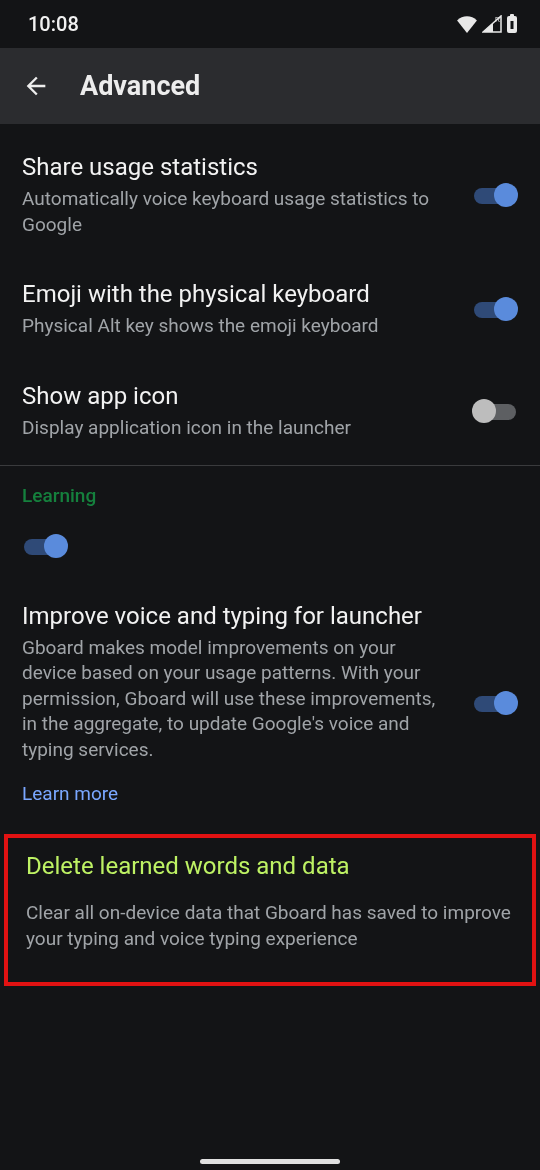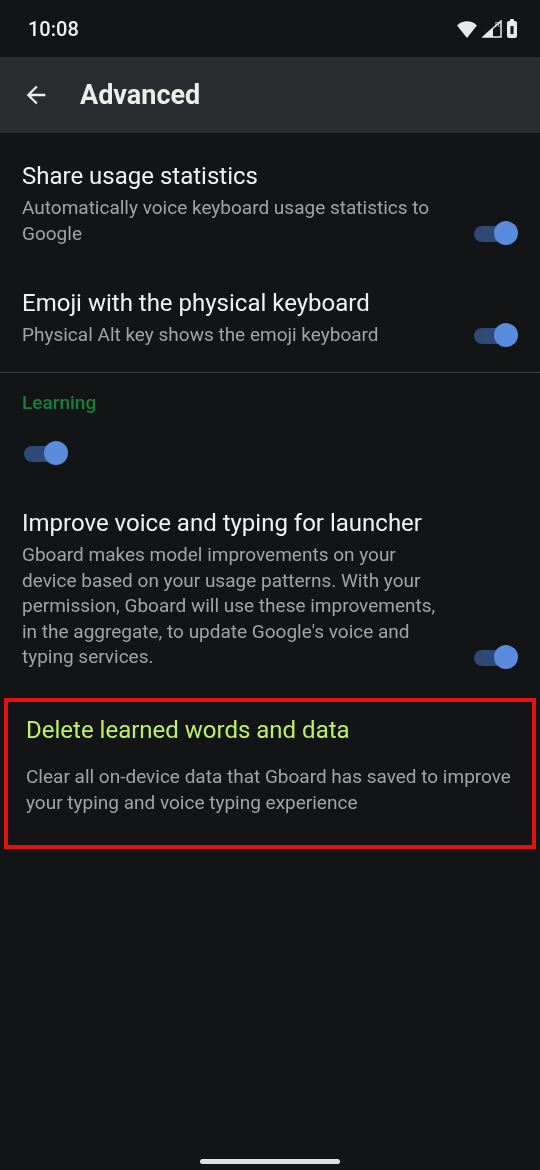--- a/index.html
+++ b/index.html
@@ -6,21 +6,21 @@
   html, body {
     width: 540px;
     height: 1170px;
     background: #131416;
     font-family: Roboto, "Segoe UI", Arial, sans-serif;
     color: #e3e3e3;
     overflow: hidden;
   }
   
   .status-bar {
-    height: 57px;
+    height: 48px;
     display: flex;
     align-items: center;
     justify-content: space-between;
     padding: 0 22px 0 28px;
     font-size: 20px;
     font-weight: 500;
     color: #f1f1f1;
   }
   .status-right { display: flex; align-items: center; gap: 4px; }
   .status-right svg { display: block; }
@@ -36,21 +36,21 @@
   .app-bar .back svg { display: block; }
   .app-bar .title {
     font-size: 27px;
     font-weight: 700;
     color: #ededed;
   }
   
   .content { padding-top: 8px; }
   .setting {
     display: flex;
-    align-items: flex-end;
+    align-items: center;
     padding: 20px 22px 22px 22px;
   }
   .setting .text { flex: 1; padding-right: 20px; }
   .setting .stitle {
     font-size: 24px;
     color: #f2f2f2;
     line-height: 1.25;
     margin-bottom: 4px;
   }
   .setting .ssub {
@@ -170,37 +170,48 @@
     <div class="text">
       <div class="stitle">Emoji with the physical keyboard</div>
       <div class="ssub">Physical Alt key shows the emoji keyboard</div>
     </div>
     <div class="toggle on">
       <div class="track"></div>
         <div class="thumb"></div>
     </div>
   </div>
 
+  <div class="setting">
+    <div class="text">
+      <div class="stitle">Show app icon</div>
+      <div class="ssub">Display application icon in the launcher</div>
+    </div>
+    <div class="toggle">
+      <div class="track"></div>
+        <div class="thumb"></div>
+    </div>
+  </div>
 
   <div class="divider"></div>
 
   <div class="section-header">Learning</div>
 
   <div class="setting">
     <div class="toggle on">
       <div class="track"></div>
         <div class="thumb"></div>
     </div>
   </div>
 
   <div class="setting">
     <div class="text">
       <div class="stitle">Improve voice and typing for launcher</div>
       <div class="ssub">
         <span>Gboard makes model improvements on your device based on your usage patterns. With your permission, Gboard will use these improvements, in the aggregate, to update Google's voice and typing services.</span>
+        <span class="learn-more">Learn more</span>
       </div>
     </div>
     <div class="toggle on">
       <div class="track"></div>
         <div class="thumb"></div>
     </div>
   </div>
 
   <div class="highlight-box">
     <div class="stitle">Delete learned words and data</div>

